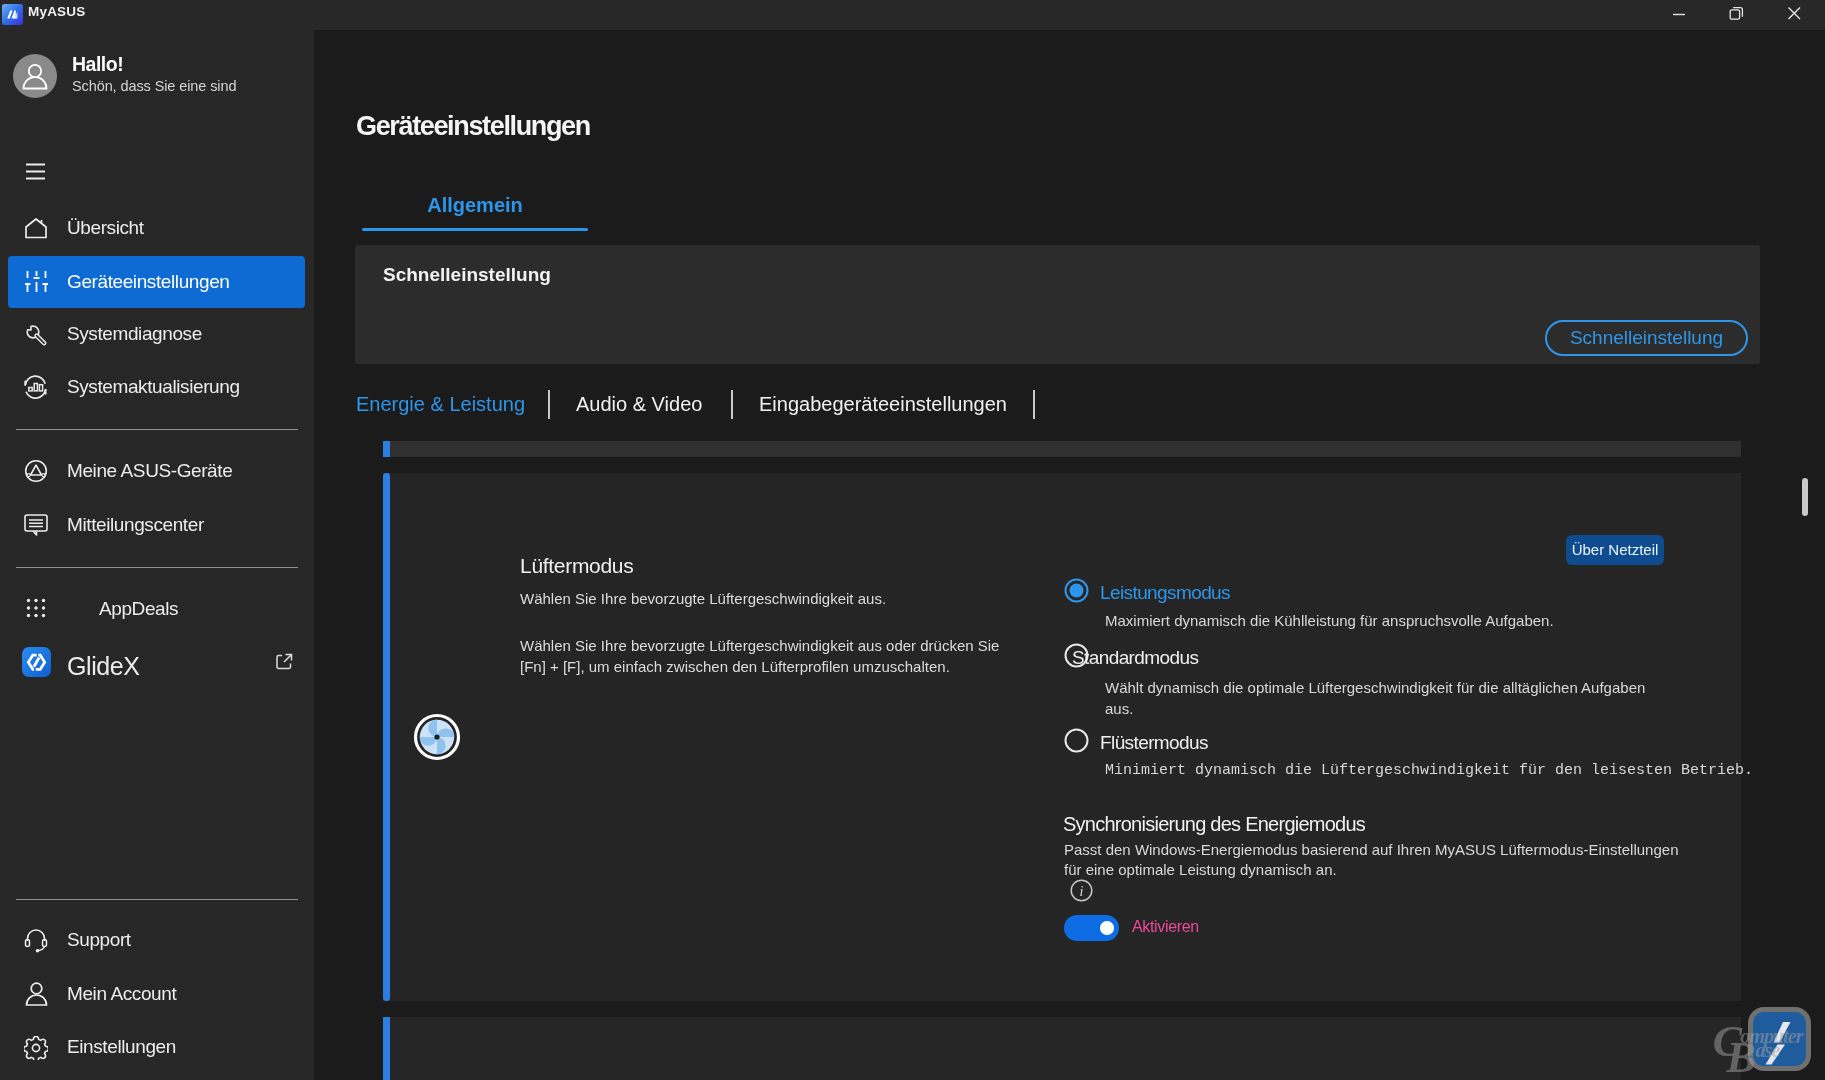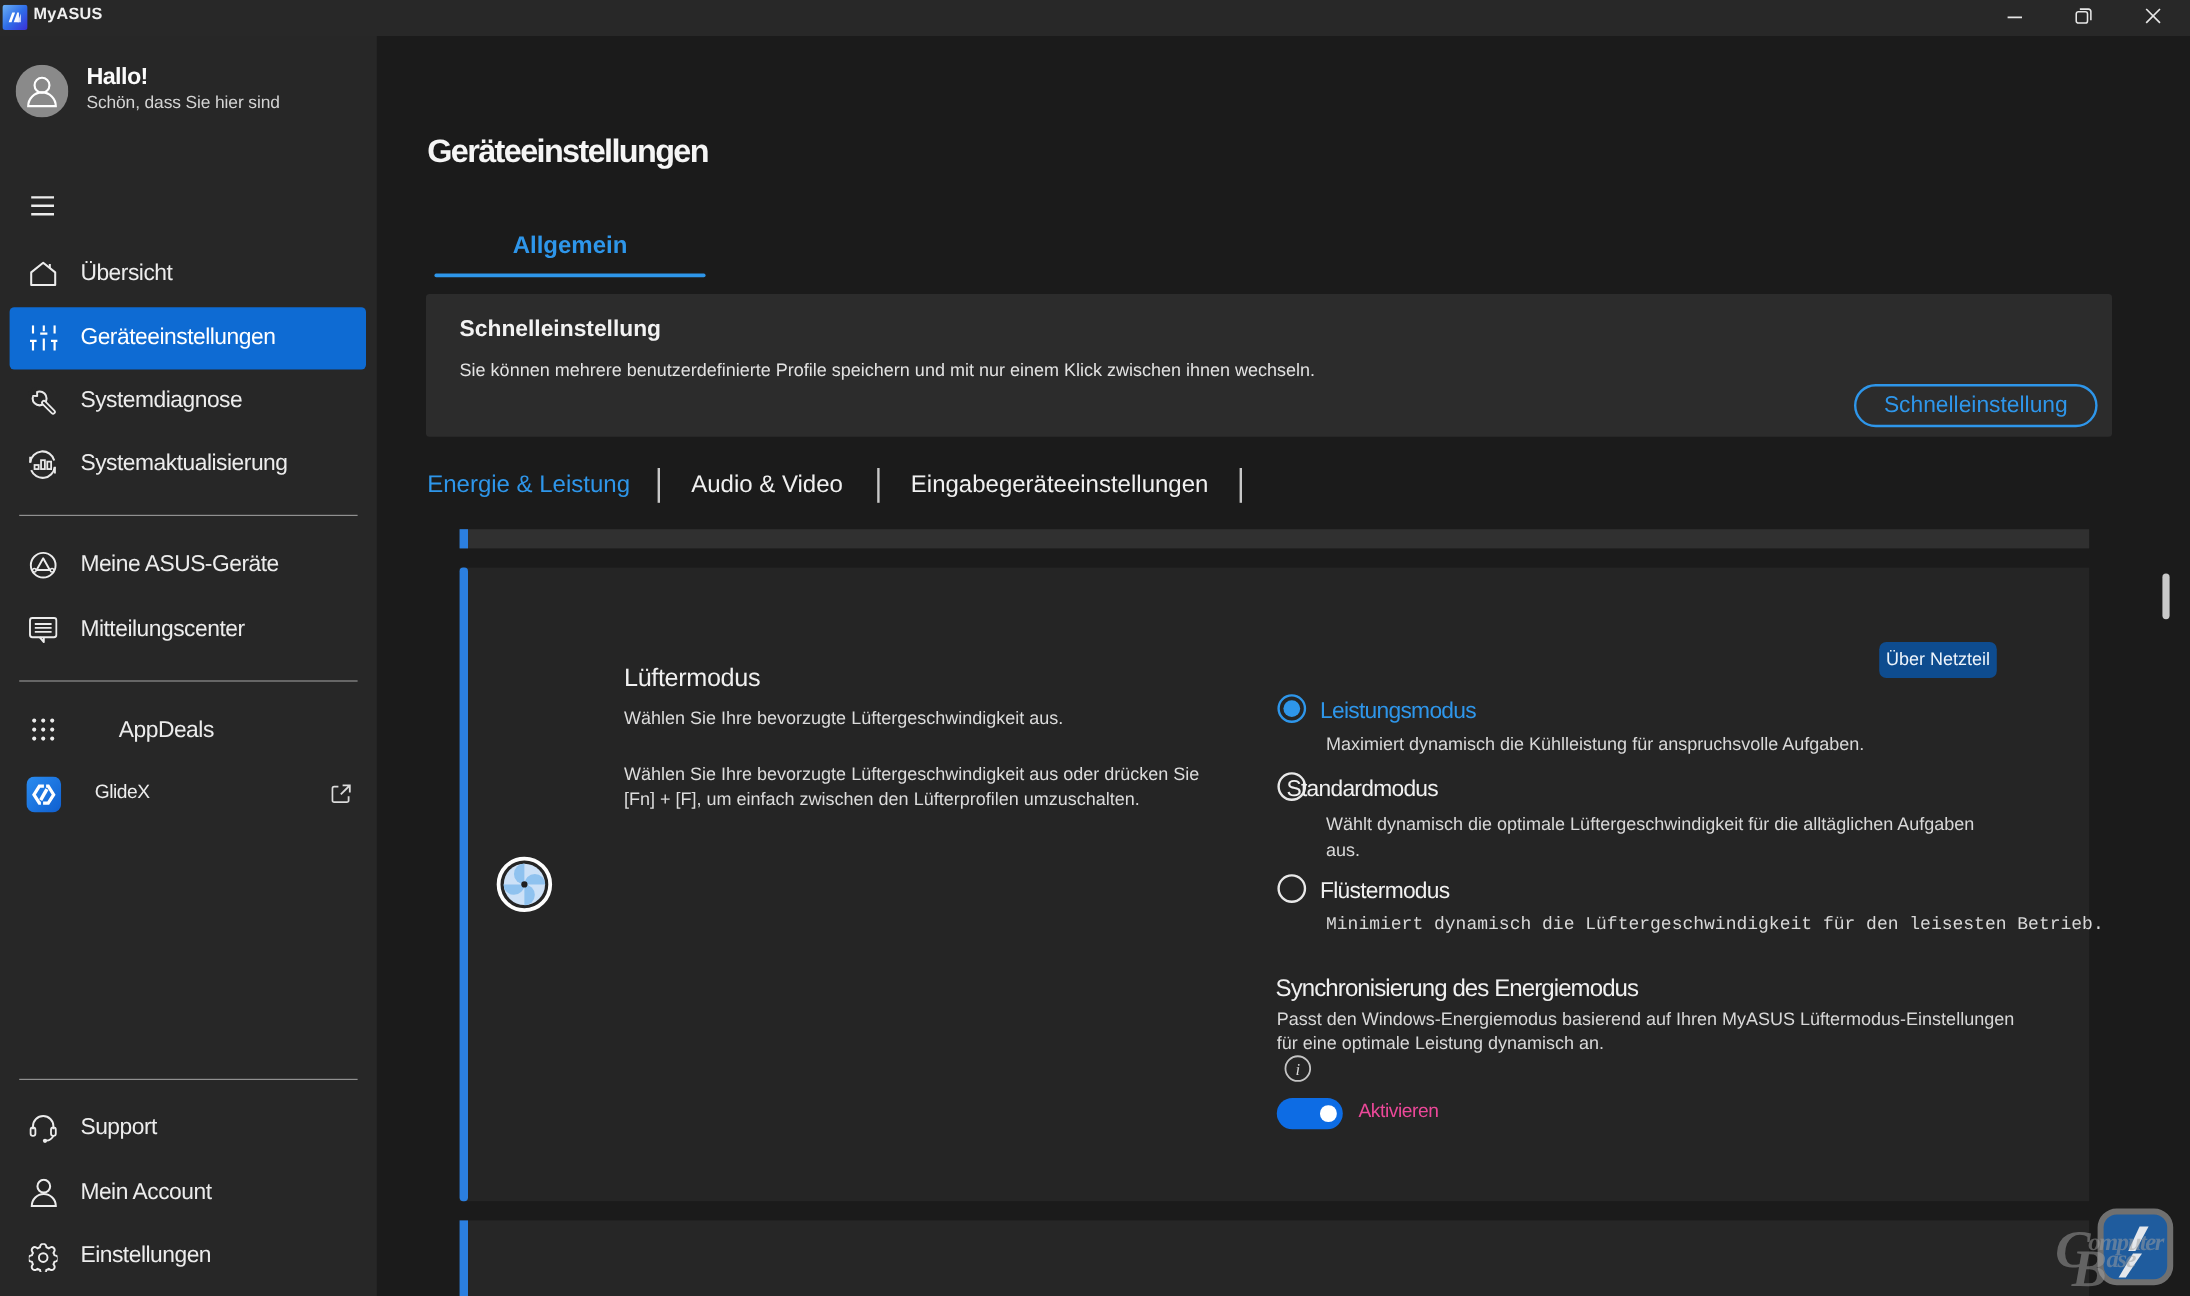--- a/index.html
+++ b/index.html
@@ -40,21 +40,21 @@
     </svg>
 
   <div class="abs" style="left:0;top:30px;width:314px;height:1050px;background:#272727;"></div>
 
   <svg class="abs" style="left:13px;top:54px;" width="44" height="44">
     <circle cx="22" cy="22" r="22" fill="#8a8a8a"></circle>
     <circle cx="22" cy="17" r="6.2" fill="none" stroke="#fff" stroke-width="1.8"></circle>
     <path d="M10.5 34.5 a11.5 11.5 0 0 1 23 0 Z" fill="none" stroke="#fff" stroke-width="1.8"></path>
   </svg>
   <div class="abs" style="left:72px;top:53px;font-size:19.5px;font-weight:700;letter-spacing:-0.5px;color:#fafafa;">Hallo!</div>
-  <div class="abs" style="left:72px;top:78px;font-size:14.5px;color:#d4d4d4;letter-spacing:-0.1px;">Schön, dass Sie hier sind</div>
+  <div class="abs" style="left:72px;top:78px;font-size:14.5px;color:#d4d4d4;letter-spacing:-0.1px;">Schön, dass Sie eine sind</div>
 
   <svg class="abs" style="left:25px;top:162px;" width="21" height="19">
     <path d="M1 2.5 H20 M1 9.5 H20 M1 16.5 H20" stroke="#ececec" stroke-width="2"></path>
   </svg>
 
   <svg class="abs" style="left:24px;top:217px;" width="24" height="22">
     <path d="M2 10 L12 2 L22 10 V20.5 H2 Z" fill="none" stroke="#ececec" stroke-width="1.7" stroke-linejoin="round"></path>
     <path d="M17.5 3 V6.5" stroke="#ececec" stroke-width="1.7"></path>
   </svg>
   <div class="abs" style="left:67px;top:217px;font-size:19px;letter-spacing:-0.4px;color:#ececec;">Übersicht</div>
@@ -129,21 +129,21 @@
         <linearGradient id="lg2" x1="0" y1="0" x2="1" y2="1">
       <stop offset="0" stop-color="#2a8cf0"></stop>
           <stop offset="1" stop-color="#0f5fd0"></stop>
     </linearGradient>
       </defs>
     <rect x="0" y="0" width="29" height="30" rx="7" fill="url(#lg2)"></rect>
     <path d="M14.6 8.15 H10.8 L6.3 15.2 L10.8 22.3 H12.1" fill="none" stroke="#fff" stroke-width="2.7"></path>
     <path d="M13.9 22.3 H18.2 L22.7 15.2 L18.2 8.15 H16.4" fill="none" stroke="#fff" stroke-width="2.7"></path>
     <path d="M17.1 10.6 L11.9 19.8" stroke="#fff" stroke-width="2.9"></path>
   </svg>
-  <div class="abs" style="left:79px;top:652px;font-size:16px;letter-spacing:-0.4px;color:#ececec;">GlideX</div>
+  <div class="abs" style="left:67px;top:652px;font-size:25px;letter-spacing:-0.4px;color:#ececec;">GlideX</div>
   <svg class="abs" style="left:276px;top:653px;" width="17" height="17">
     <path d="M6 2.5 H2.5 A1.5 1.5 0 0 0 1 4 V14 A1.5 1.5 0 0 0 2.5 15.5 H13 A1.5 1.5 0 0 0 14.5 14 V10.5" fill="none" stroke="#dcdcdc" stroke-width="1.5"></path>
     <path d="M9.5 1.5 H15.5 V7.5 M15 2 L8 9" fill="none" stroke="#dcdcdc" stroke-width="1.5"></path>
   </svg>
 
   <div class="abs" style="left:16px;top:899px;width:282px;height:1px;background:#909090;"></div>
 
   <svg class="abs" style="left:24px;top:929px;" width="24" height="24">
     <path d="M3.5 12 V9.5 a8.5 8.5 0 0 1 17 0 V12" fill="none" stroke="#ececec" stroke-width="1.6"></path>
     <rect x="1.5" y="10.5" width="4" height="7" rx="2" fill="none" stroke="#ececec" stroke-width="1.5"></rect>
@@ -165,21 +165,20 @@
   </svg>
   <div class="abs" style="left:67px;top:1036px;font-size:19px;letter-spacing:-0.4px;color:#ececec;">Einstellungen</div>
 
   <div class="abs" style="left:356px;top:111px;font-size:27px;font-weight:700;letter-spacing:-1.35px;color:#f5f5f5;">Geräteeinstellungen</div>
 
   <div class="abs" style="left:362px;top:194px;width:226px;text-align:center;font-size:20px;font-weight:600;color:#2e96ea;">Allgemein</div>
   <div class="abs" style="left:362px;top:228px;width:226px;height:3px;background:#2e96ea;border-radius:2px;"></div>
 
   <div class="abs" style="left:355px;top:245px;width:1405px;height:119px;background:#2c2c2c;border-radius:3px;"></div>
   <div class="abs" style="left:383px;top:264px;font-size:19px;font-weight:700;color:#f2f2f2;">Schnelleinstellung</div>
-  <div class="abs" style="left:383px;top:300px;font-size:15px;color:#e2e2e2;">Sie können mehrere benutzerdefinierte Profile speichern und mit nur einem Klick zwischen ihnen wechseln.</div>
   <div class="abs" style="left:1545px;top:320px;width:203px;height:36px;border:2px solid #2e96ea;border-radius:18px;color:#2e96ea;font-size:19px;line-height:32px;text-align:center;">Schnelleinstellung</div>
 
   <div class="abs" style="left:356px;top:393px;font-size:20px;color:#2e96ea;">Energie &amp; Leistung</div>
   <div class="abs" style="left:548px;top:390px;width:2px;height:29px;background:#c8c8c8;"></div>
   <div class="abs" style="left:576px;top:393px;font-size:20px;color:#f0f0f0;">Audio &amp; Video</div>
   <div class="abs" style="left:731px;top:390px;width:2px;height:29px;background:#c8c8c8;"></div>
   <div class="abs" style="left:759px;top:393px;font-size:20px;color:#f0f0f0;">Eingabegeräteeinstellungen</div>
   <div class="abs" style="left:1033px;top:390px;width:2px;height:29px;background:#c8c8c8;"></div>
 
   <div class="abs" style="left:383px;top:441px;width:1358px;height:16px;background:#303030;"></div>

